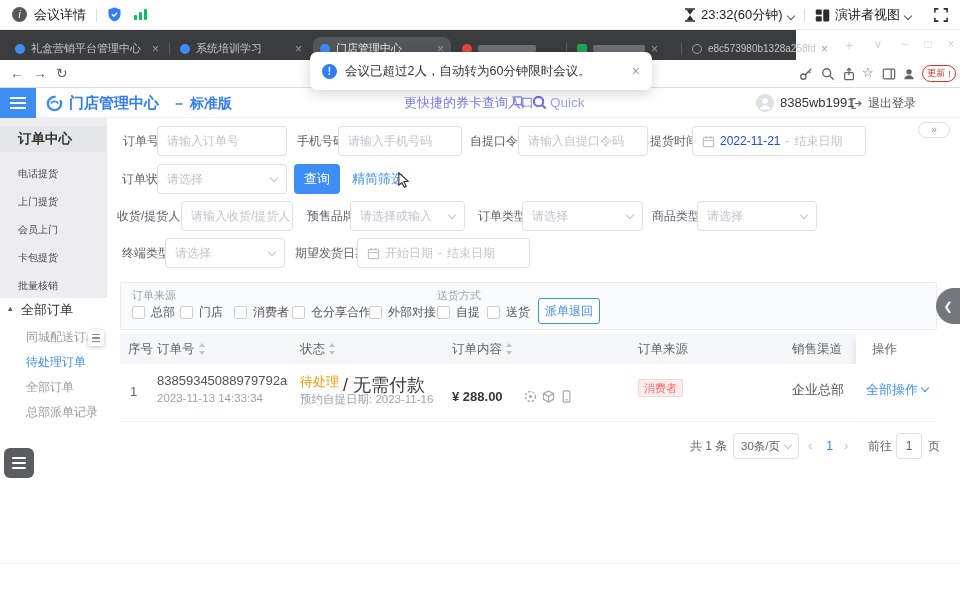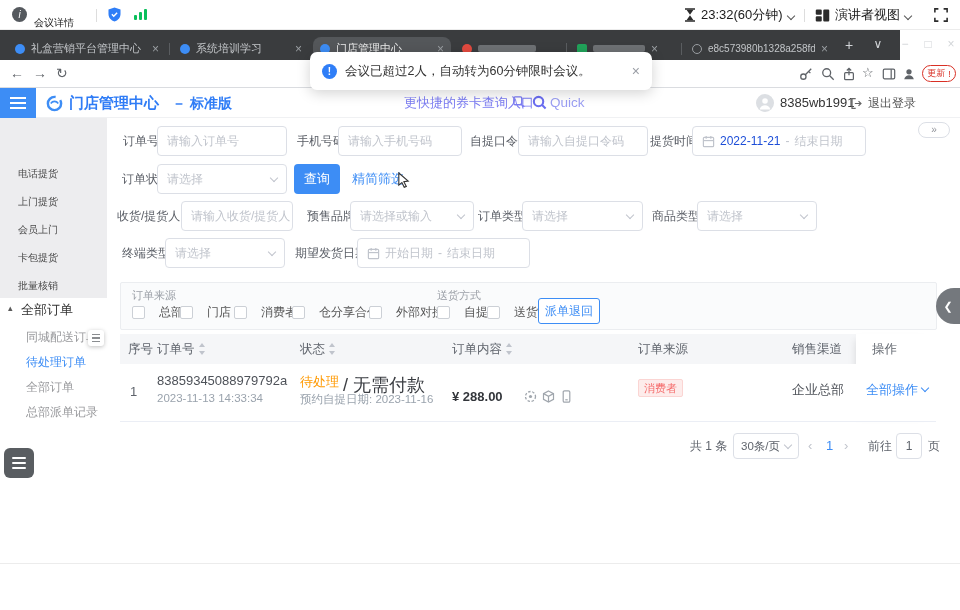--- a/index.html
+++ b/index.html
@@ -6,21 +6,21 @@
 html,body{background:#fff}
 body{font-family:"Liberation Sans","DejaVu Sans",sans-serif;-webkit-font-smoothing:antialiased}
 .screen{position:relative;width:960px;height:610px;background:#fff;overflow:hidden}
 .abs{position:absolute}
 
 .topbar{position:absolute;left:0;top:0;width:960px;height:30px;background:#fff;border-bottom:1px solid #ececec;z-index:30}
 .infoc{position:absolute;width:15px;height:15px;border-radius:50%;background:#55595e;color:#fff;font-size:10px;display:flex;align-items:center;justify-content:center;font-style:italic}
 .vdiv{position:absolute;width:1px;height:13px;background:#ddd;top:9px}
 .sigbar{position:absolute;bottom:0;background:#0abf5b;width:3px;border-radius:1px}
 
-.tabstrip{position:absolute;left:0;top:30px;width:900px;height:30px;background:#3a3c3e;z-index:10}
+.tabstrip{position:absolute;left:0;top:30px;width:796px;height:30px;background:#3a3c3e;z-index:10}
 .tabitem{position:absolute;top:7px;height:23px;display:flex;align-items:center;gap:6px;font-size:11px;color:#c3c6c9;padding:0 7px;white-space:nowrap;overflow:hidden}
 .tabitem.active{background:#54575a;border-radius:8px 8px 0 0;color:#ececec}
 .fav{width:10px;height:10px;border-radius:50%;flex:none}
 .tclose{color:#9a9ea2;font-size:12px;line-height:1;flex:none}
 .tsep{position:absolute;top:13px;width:1px;height:12px;background:#5a5d60}
 .blurbar{height:7px;background:#6e7174;border-radius:2px;flex:none}
 .winctl{position:absolute;top:7px;color:#d2d5d8;font-size:12px;width:18px;text-align:center}
 .urlbar{position:absolute;left:0;top:60px;width:960px;height:28px;background:#fff;border-bottom:1px solid #dadce0;z-index:10}
 .navg{position:absolute;top:5px;font-size:14px;color:#5f6368}
 .urlfield{position:absolute;left:78px;top:63px;width:576px;height:21px;background:#f1f3f4;border-radius:11px;display:flex;align-items:center;padding:0 10px;gap:7px}
@@ -44,21 +44,21 @@
 .lbl{position:absolute;font-size:12px;color:#5a5e66;line-height:30px;white-space:nowrap}
 .inp{position:absolute;height:30px;border:1px solid #dcdfe6;border-radius:4px;background:#fff;font-size:12px;display:flex;align-items:center;gap:5px;padding:0 9px;color:#c0c4cc;white-space:nowrap}
 .chevd{width:6px;height:6px;border-right:1.3px solid #c0c4cc;border-bottom:1.3px solid #c0c4cc;transform:rotate(45deg);margin-left:auto;margin-top:-3px;flex:none}
 .val{color:#1d4ed8}
 .btn-pri{position:absolute;background:#3d8df5;color:#fff;border-radius:4px;font-size:13px;display:flex;align-items:center;justify-content:center}
 .linkb{position:absolute;color:#3d8df5;font-size:13px;line-height:30px}
 .pill{position:absolute;left:918px;top:122px;width:32px;height:16px;border:1px solid #dcdfe6;border-radius:9px;background:#fff;color:#909399;font-size:10px;text-align:center;line-height:14px}
 
 .fbox{position:absolute;left:120px;top:282px;width:817px;height:48px;background:#fafbfc;border:1px solid #ebedf0;border-radius:2px}
 .flabel{position:absolute;font-size:11px;color:#9a9fa6}
-.cbitem{position:absolute;display:flex;align-items:center;gap:14px;font-size:12px;color:#555}
+.cbitem{position:absolute;display:flex;align-items:center;gap:6px;font-size:12px;color:#555}
 .cb{width:13px;height:13px;border:1px solid #ccd0d6;border-radius:2px;background:#fff;flex:none}
 .btn-out{position:absolute;border:1px solid #3d8df5;color:#3d8df5;background:#fff;border-radius:3px;font-size:12px;display:flex;align-items:center;justify-content:center}
 
 .thead{position:absolute;left:120px;top:334px;width:816px;height:30px;background:#f5f6f8}
 .th{position:absolute;font-size:12.5px;color:#5f646c;line-height:30px;display:flex;align-items:center;gap:3px}
 .opcol{position:absolute;left:856px;top:334px;width:80px;height:88px;background:#fff;box-shadow:-6px 0 8px -6px rgba(0,0,0,.12)}
 .trow{position:absolute;left:120px;top:364px;width:816px;height:58px;background:#fff;border-bottom:1px solid #ebeef5}
 .cell{position:absolute;white-space:nowrap}
 .tag-red{position:absolute;background:#fdeceb;color:#f56c6c;border:1px solid #fbd5d3;border-radius:2px;font-size:11px;padding:1px 5px;line-height:14px}
 .miniico{position:absolute;top:390px}
@@ -79,21 +79,21 @@
 .leave{position:absolute;left:867px;top:571px;width:76px;height:28px;border:1.5px solid #e8514f;border-radius:7px;color:#e8514f;font-size:13px;display:flex;align-items:center;justify-content:center;background:#fff}
 .sorticon{flex:none;display:inline-block}
 </style>
 </head>
 <body>
 
 <div class="screen">
 
   <div class="topbar">
     <span class="infoc" style="left:12px;top:7px">i</span>
-    <span class="abs" style="left:34px;top:8px;font-size:10px;color:#1a1a1a;line-height:30px">会议详情</span>
+    <span class="abs" style="left:34px;top:0;font-size:13px;color:#1a1a1a;line-height:30px">会议详情</span>
     <span class="vdiv" style="left:96px"></span>
     <svg class="abs" style="left:106px;top:6px" width="17" height="17" viewBox="0 0 24 24">
         <path d="M12 2l8.5 3v6.2c0 5.2-3.6 9-8.5 10.6C7.1 20.2 3.5 16.4 3.5 11.2V5z" fill="#2f7ef7"></path>
         <path d="M8.3 11.8l2.6 2.6 4.8-4.8" stroke="#fff" stroke-width="2" fill="none"></path>
       </svg>
     <span>
       <i class="sigbar" style="left:134px;height:5px;bottom:9px;top:auto"></i>
       <i class="sigbar" style="left:139px;height:8px;bottom:9px;top:auto"></i>
       <i class="sigbar" style="left:144px;height:11px;bottom:9px;top:auto"></i>
     </span>
@@ -221,20 +221,21 @@
       <path d="M3.5 15.5c1-3 3.2-4.3 5.5-4.3s4.5 1.3 5.5 4.3z" fill="#fff"></path>
     </svg>
   <span class="abs" style="left:780px;top:88px;font-size:13px;color:#333;line-height:30px;z-index:6">8385wb1991</span>
   <svg class="abs" style="left:850px;top:97px;z-index:6" width="13" height="13" viewBox="0 0 16 16">
       <path d="M7 2H2.5v12H7" fill="none" stroke="#666" stroke-width="1.5"></path>
       <path d="M10.5 5l3 3-3 3M6 8h7.5" fill="none" stroke="#666" stroke-width="1.5"></path>
     </svg>
   <span class="abs" style="left:868px;top:88px;font-size:12px;color:#555;line-height:30px;z-index:6">退出登录</span>
 
   <div class="side-gray"></div>
+  <div class="side-head">订单中心</div>
   <span class="sitem" style="top:164px">电话提货</span>
   <span class="sitem" style="top:192px">上门提货</span>
   <span class="sitem" style="top:220px">会员上门</span>
   <span class="sitem" style="top:248px">卡包提货</span>
   <span class="sitem" style="top:276px">批量核销</span>
   <span class="abs" style="left:8px;top:303px;font-size:9px;color:#5a5a5a">▴</span>
   <span class="abs" style="left:21px;top:301px;font-size:13px;color:#333">全部订单</span>
   <span class="ssub" style="top:328px">同城配送订单</span>
   <span class="ssub" style="top:353px;color:#3d8df5">待处理订单</span>
   <span class="ssub" style="top:378px">全部订单</span>
@@ -282,21 +283,21 @@
   <span class="linkb" style="left:352px;top:164px">精简筛选</span>
   <svg class="abs" style="left:396px;top:172px;z-index:7" width="15" height="16" viewBox="0 0 16 17">
       <path d="M3 1l10 8.6-4.6.7 2.6 5-2.2 1-2.5-5.1L3 14z" fill="#fff" stroke="#333" stroke-width="1.2"></path>
     </svg>
 
   <span class="lbl" style="left:117px;top:201px">收货/提货人</span>
   <div class="inp" style="left:181px;top:201px;width:112px">
       <span>请输入收货/提货人</span>
     </div>
   <span class="lbl" style="left:307px;top:201px">预售品牌</span>
-  <div class="inp" style="left:350px;top:201px;width:124px">
+  <div class="inp" style="left:350px;top:201px;width:115px">
       <span>请选择或输入</span>
       <i class="chevd"></i>
     </div>
   <span class="lbl" style="left:478px;top:201px">订单类型</span>
   <div class="inp" style="left:522px;top:201px;width:121px">
       <span>请选择</span>
       <i class="chevd"></i>
     </div>
   <span class="lbl" style="left:652px;top:201px">商品类型</span>
   <div class="inp" style="left:697px;top:201px;width:120px">

